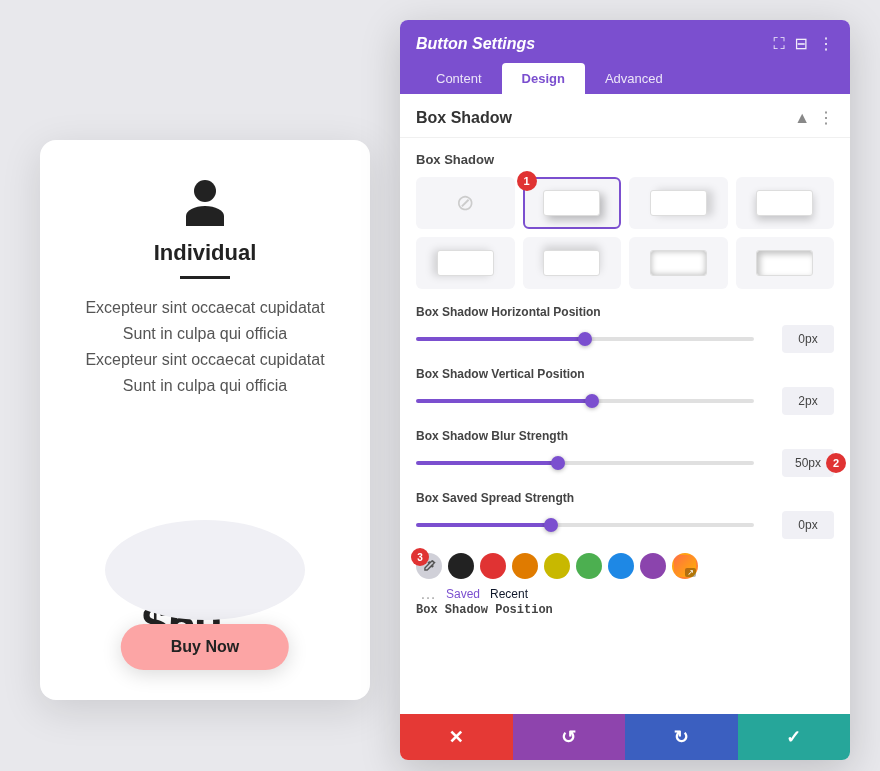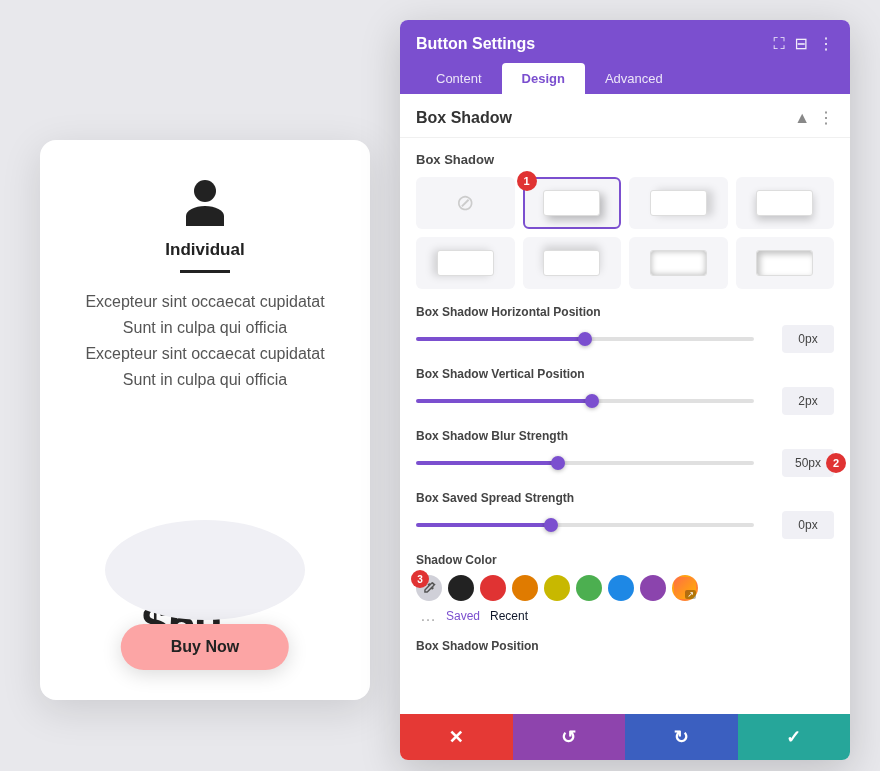--- a/index.html
+++ b/index.html
@@ -45,21 +45,21 @@
     .pricing-avatar::after {
       content: '';
       display: block;
       width: 38px;
       height: 20px;
       background: #222;
       border-radius: 50% 50% 0 0;
       margin: 0 auto;
     }
     .pricing-name {
-      font-size: 17px;
+      font-size: 22px;
       font-weight: 600;
       color: #222;
       margin-bottom: 10px;
     }
     .pricing-divider {
       width: 50px;
       height: 3px;
       background: #222;
       margin-bottom: 20px;
     }
@@ -138,20 +138,21 @@
     .panel-header-top {
       display: flex;
       align-items: center;
       justify-content: space-between;
       margin-bottom: 10px;
     }
     .panel-title {
       font-size: 16px;
       font-weight: 600;
       color: #fff;
+      font-style: italic;
     }
     .panel-header-icons {
       display: flex;
       gap: 10px;
       align-items: center;
     }
     .panel-header-icon {
       color: #fff;
       font-size: 16px;
       cursor: pointer;
@@ -564,21 +565,20 @@
         <div class="slider-label">Box Saved Spread Strength</div>
         <div class="slider-control">
           <div class="slider-track" style="--fill: 40%">
             <div class="slider-thumb" style="left: 40%"></div>
           </div>
           <input class="slider-value" value="0px" readonly="" style="">
         </div>
       </div>
 
       <div class="color-section">
-        <div class="color-label">Shadow Color</div>
         <div class="color-swatches">
 
           <div class="color-swatch eyedropper" style="position:relative;">
             <div class="color-swatch-badge">3</div>
             <svg width="14" height="14" viewBox="0 0 24 24" fill="none" stroke="#555" stroke-width="2.5">
               <path d="M20.71 5.63l-2.34-2.34a1 1 0 0 0-1.41 0l-3.12 3.12-1.41-1.42-1.42 1.42 1.41 1.41-6.6 6.6A2 2 0 0 0 5 16v3h3a2 2 0 0 0 1.42-.58l6.6-6.6 1.41 1.41 1.42-1.41-1.42-1.42 3.12-3.12a1 1 0 0 0 0-1.65z"></path>
             </svg>
           </div>
           <div class="color-swatch" style="background:#222;"></div>
           <div class="color-swatch" style="background:#e03333;"></div>
@@ -591,21 +591,21 @@
             <span style="position:absolute;bottom:0;right:0;font-size:8px;color:#fff;background:rgba(0,0,0,0.3);border-radius:2px;padding:0 2px;">↗</span>
           </div>
         </div>
         <div class="color-extra-row">
           <span class="color-more">…</span>
           <span class="color-saved">Saved</span>
           <span class="color-recent">Recent</span>
         </div>
       </div>
 
-      <div class="slider-label" style="margin-top:14px;">Box Shadow Position</div>
+      <div class="slider-label" style="font-family:Liberation Mono, monospace;">Box Shadow Position</div>
     </div>
   </div>
 
   <div class="action-bar">
     <button class="action-btn cancel">✕</button>
     <button class="action-btn undo">↺</button>
     <button class="action-btn redo">↻</button>
     <button class="action-btn confirm">✓</button>
   </div>
 </div>

